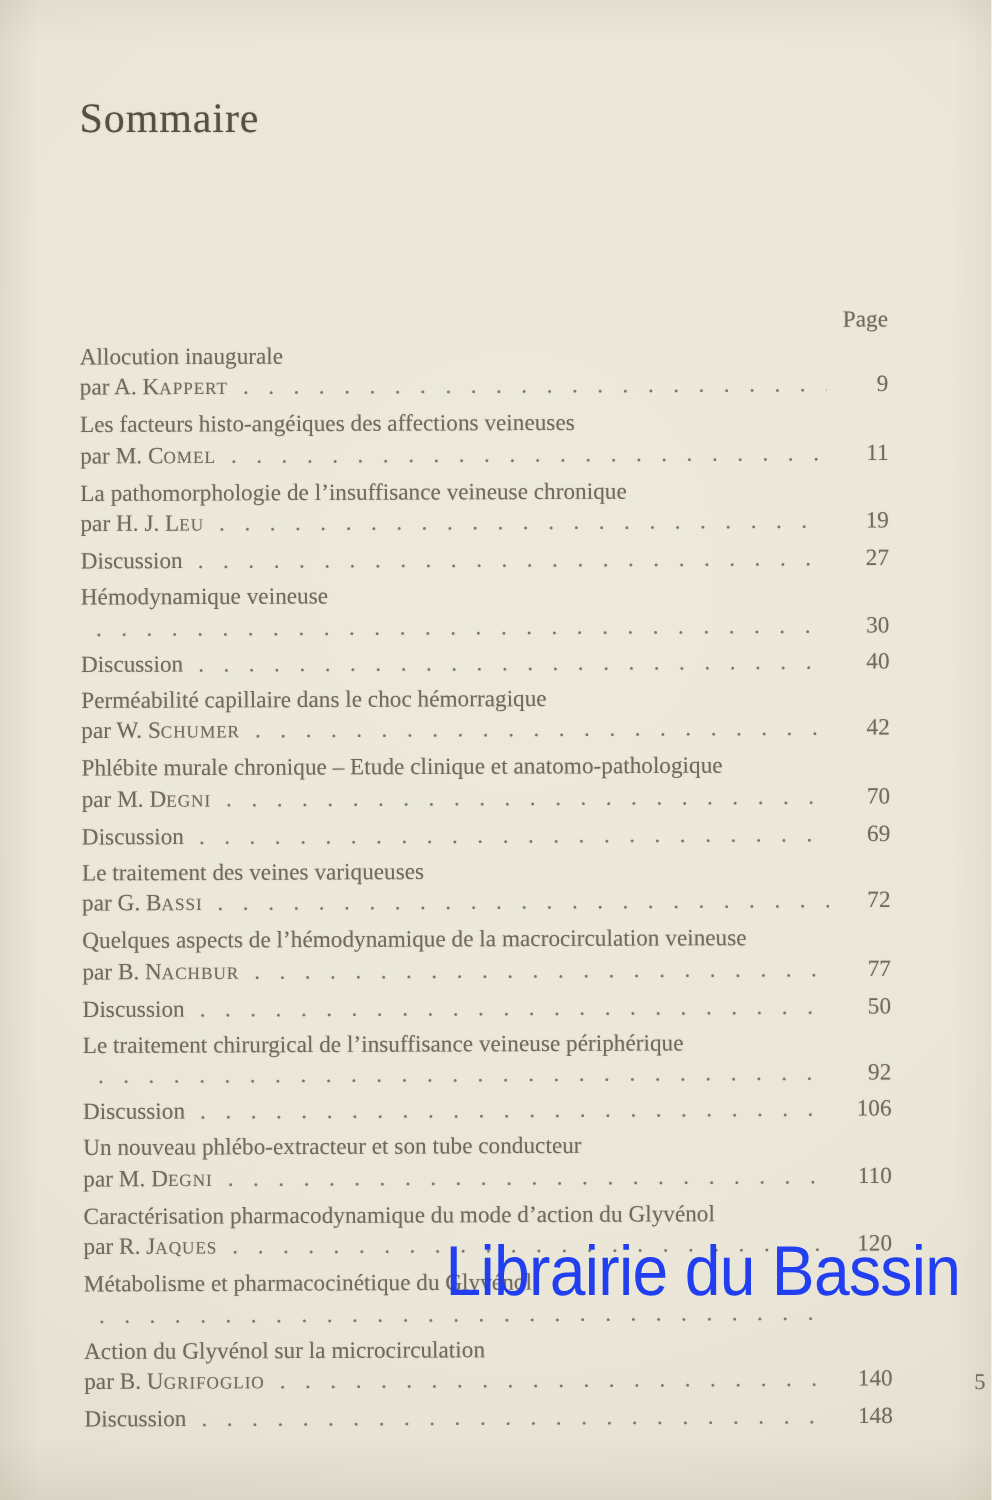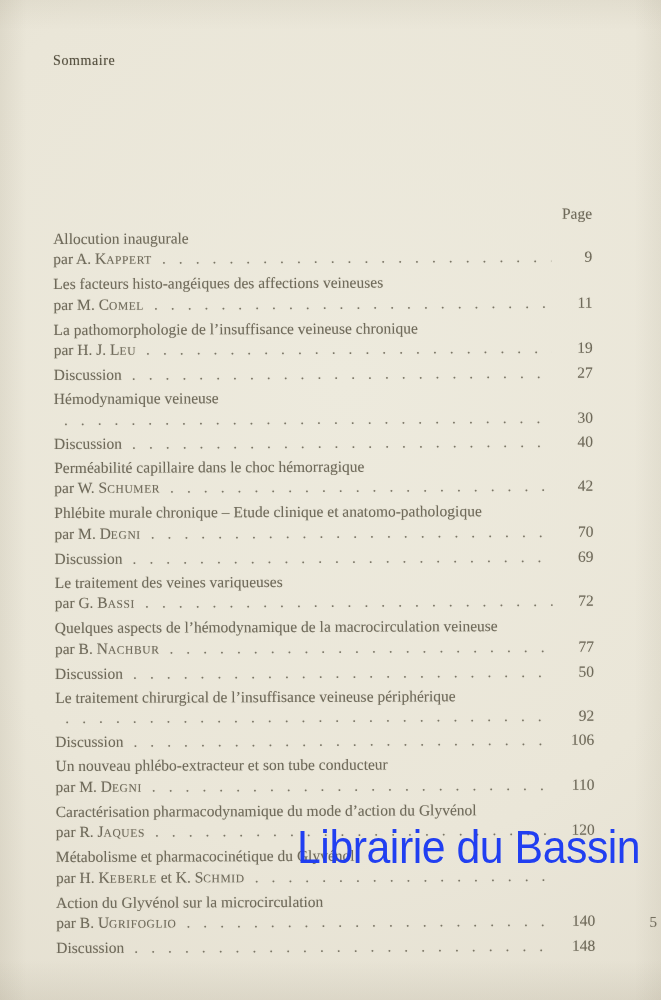--- a/index.html
+++ b/index.html
@@ -9,22 +9,22 @@
     background:
       radial-gradient(ellipse 130% 95% at 52% 38%, #edeadd 0%, #eae6d8 50%, #e3decf 85%, #dad4c3 100%);
   }
   .vignette{
     position:absolute;inset:0;pointer-events:none;
     background:
       linear-gradient(90deg, rgba(120,110,85,0.10) 0%, rgba(120,110,85,0) 4%, rgba(120,110,85,0) 96%, rgba(120,110,85,0.08) 100%),
       linear-gradient(180deg, rgba(120,110,85,0.07) 0%, rgba(120,110,85,0) 3%, rgba(120,110,85,0) 96%, rgba(120,110,85,0.10) 100%);
   }
   .page-title{
-    position:absolute;left:53px;top:53px;
-    font-size:14px;letter-spacing:0.6px;color:#55503f;
+    position:absolute;left:53px;top:64px;
+    font-size:28px;letter-spacing:0.6px;color:#55503f;
     text-shadow:0 0 1px rgba(90,85,70,0.4);
   }
   .toc{
     position:absolute;left:53px;top:206px;width:539px;
     color:#6f6a5a;font-size:15.5px;line-height:20.5px;
     transform:rotate(-0.25deg);transform-origin:left top;
     text-shadow:0 0 1px rgba(120,114,98,0.35);
   }
   .col-header{text-align:right;line-height:20.5px;margin-bottom:2px;}
   .entry{margin-bottom:3.5px;}
@@ -182,21 +182,20 @@
         <div class="tline">Caractérisation pharmacodynamique du mode d’action du Glyvénol</div>
         <div class="drow">
           <span class="lead">par R. J<span class="sc">AQUES</span></span>
           <span class="dots"></span>
           <span class="pg">120</span>
         </div>
       </div>
       <div class="entry">
         <div class="tline">Métabolisme et pharmacocinétique du Glyvénol</div>
         <div class="drow">
-          <span class="lead">par H. K<span class="sc">EBERLE</span> et K. S<span class="sc">CHMID</span></span>
           <span class="dots"></span>
           <span class="pg"></span>
         </div>
       </div>
       <div class="entry">
         <div class="tline">Action du Glyvénol sur la microcirculation</div>
         <div class="drow">
           <span class="lead">par B. U<span class="sc">GRIFOGLIO</span></span>
           <span class="dots"></span>
           <span class="pg">140</span>

